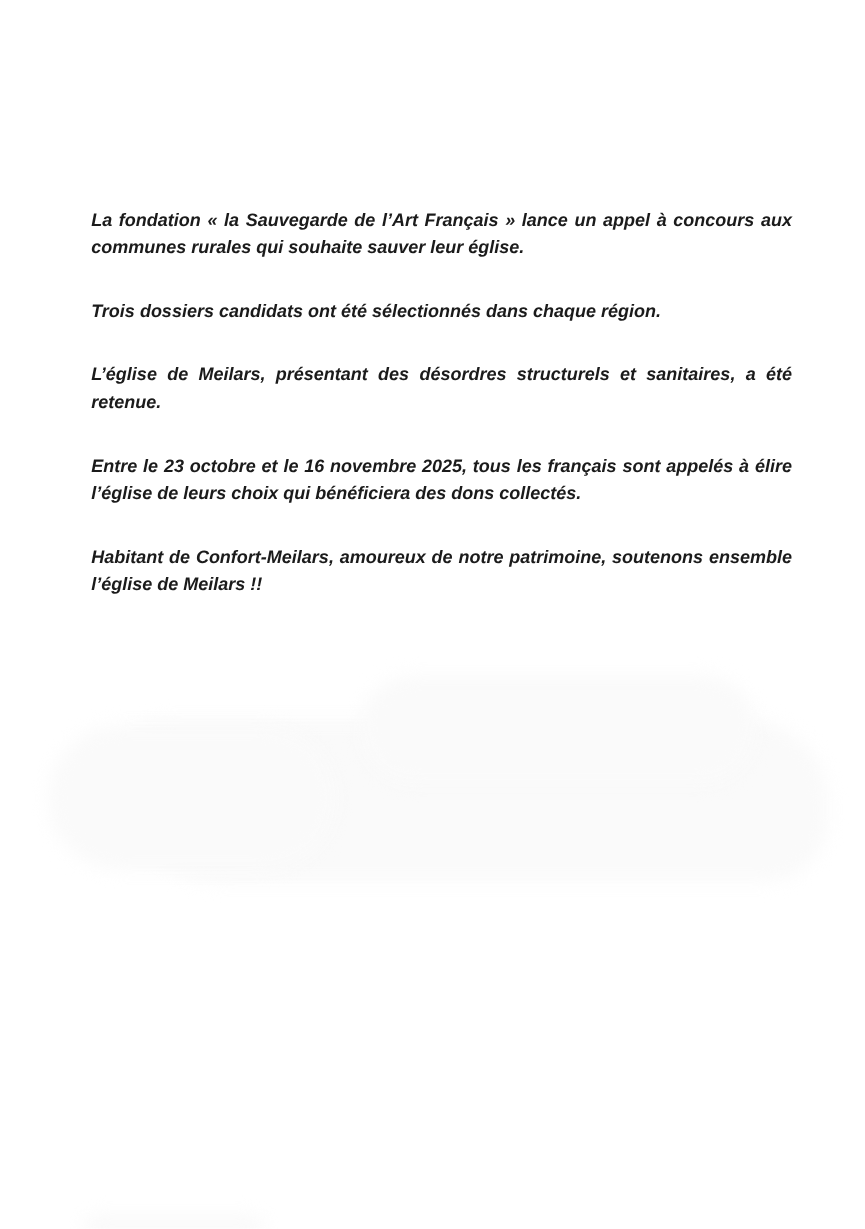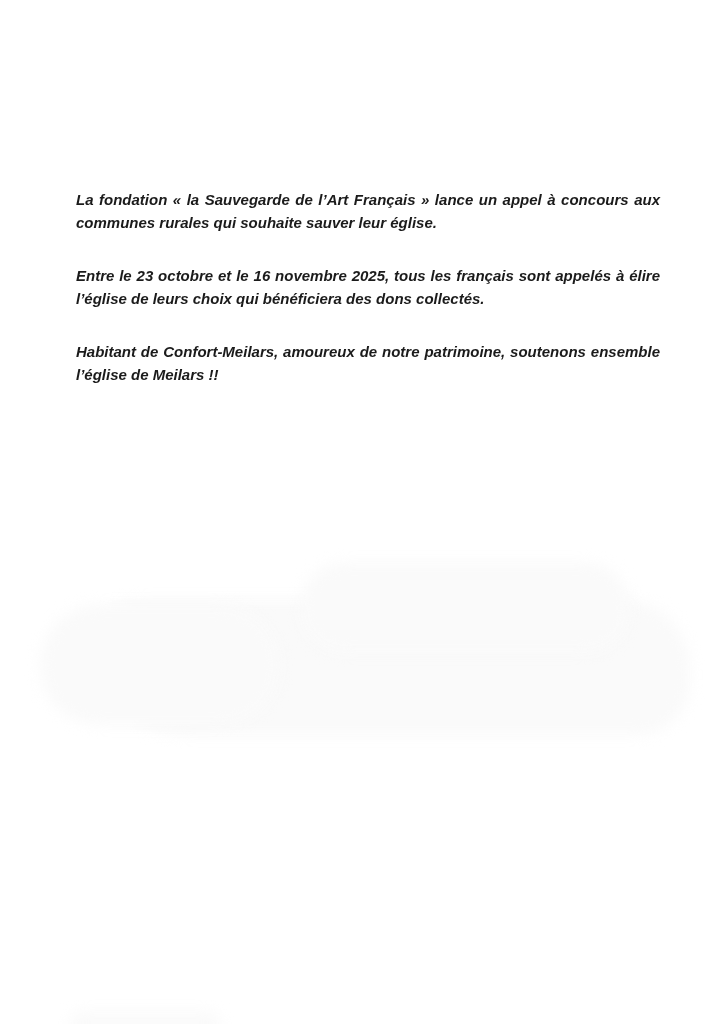--- a/index.html
+++ b/index.html
@@ -15,21 +15,21 @@
     overflow: hidden;
     font-family: "Liberation Sans", sans-serif;
   }
   .content {
     position: absolute;
     top: 172px;
     left: 76px;
     width: 584px;
   }
   .content p {
-    margin: 16px 0 30px 0;
+    margin: 0 0 30px 0;
     font-size: 15px;
     line-height: 23px;
     font-weight: 700;
     font-style: italic;
     color: #1b1b1b;
     text-align: justify;
     text-justify: inter-word;
   }
   
   .blob-wrap {
@@ -66,20 +66,22 @@
     border-radius: 40px;
   }
 </style>
 </head>
 <body>
 
 <div class="page">
 
   <div class="content">
     <p>La fondation « la Sauvegarde de l’Art Français » lance un appel à concours aux communes rurales qui souhaite sauver leur église.</p>
+    <p>Trois dossiers candidats ont été sélectionnés dans chaque région.</p>
+    <p>L’église de Meilars, présentant des désordres structurels et sanitaires, a été retenue.</p>
     <p>Entre le 23 octobre et le 16 novembre 2025, tous les français sont appelés à élire l’église de leurs choix qui bénéficiera des dons collectés.</p>
     <p>Habitant de Confort-Meilars, amoureux de notre patrimoine, soutenons ensemble l’église de Meilars !!</p>
   </div>
 
   <div class="blob-wrap">
     <div class="blob b1"></div>
     <div class="blob b2"></div>
     <div class="blob b3"></div>
     <div class="blob b4"></div>
   </div>

